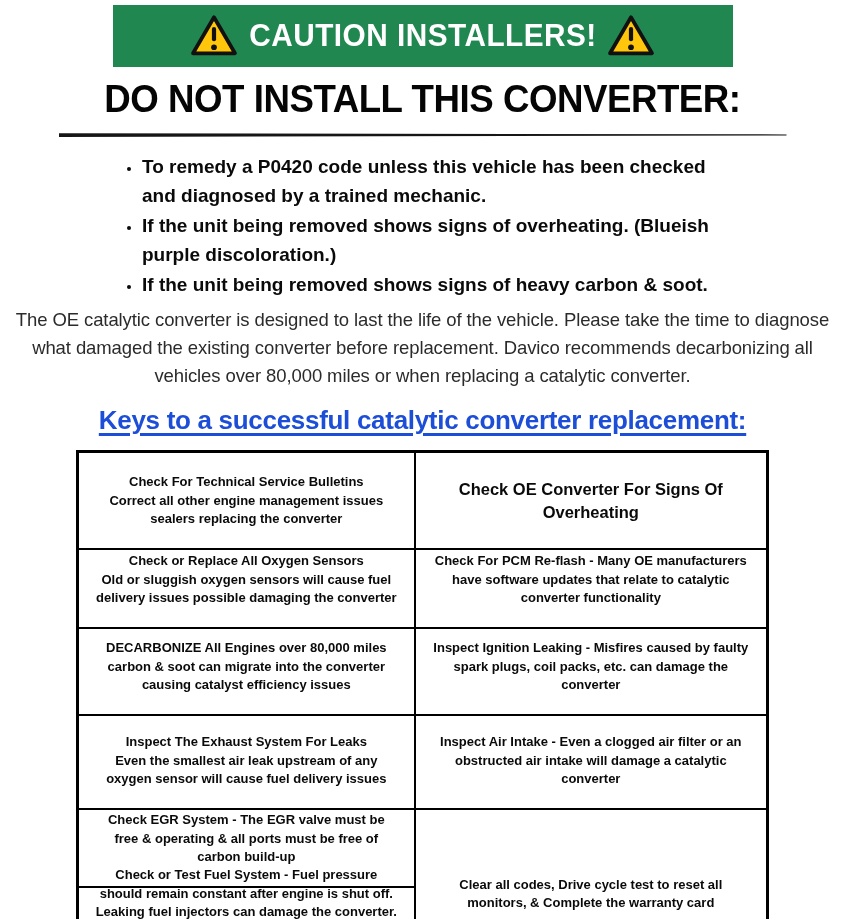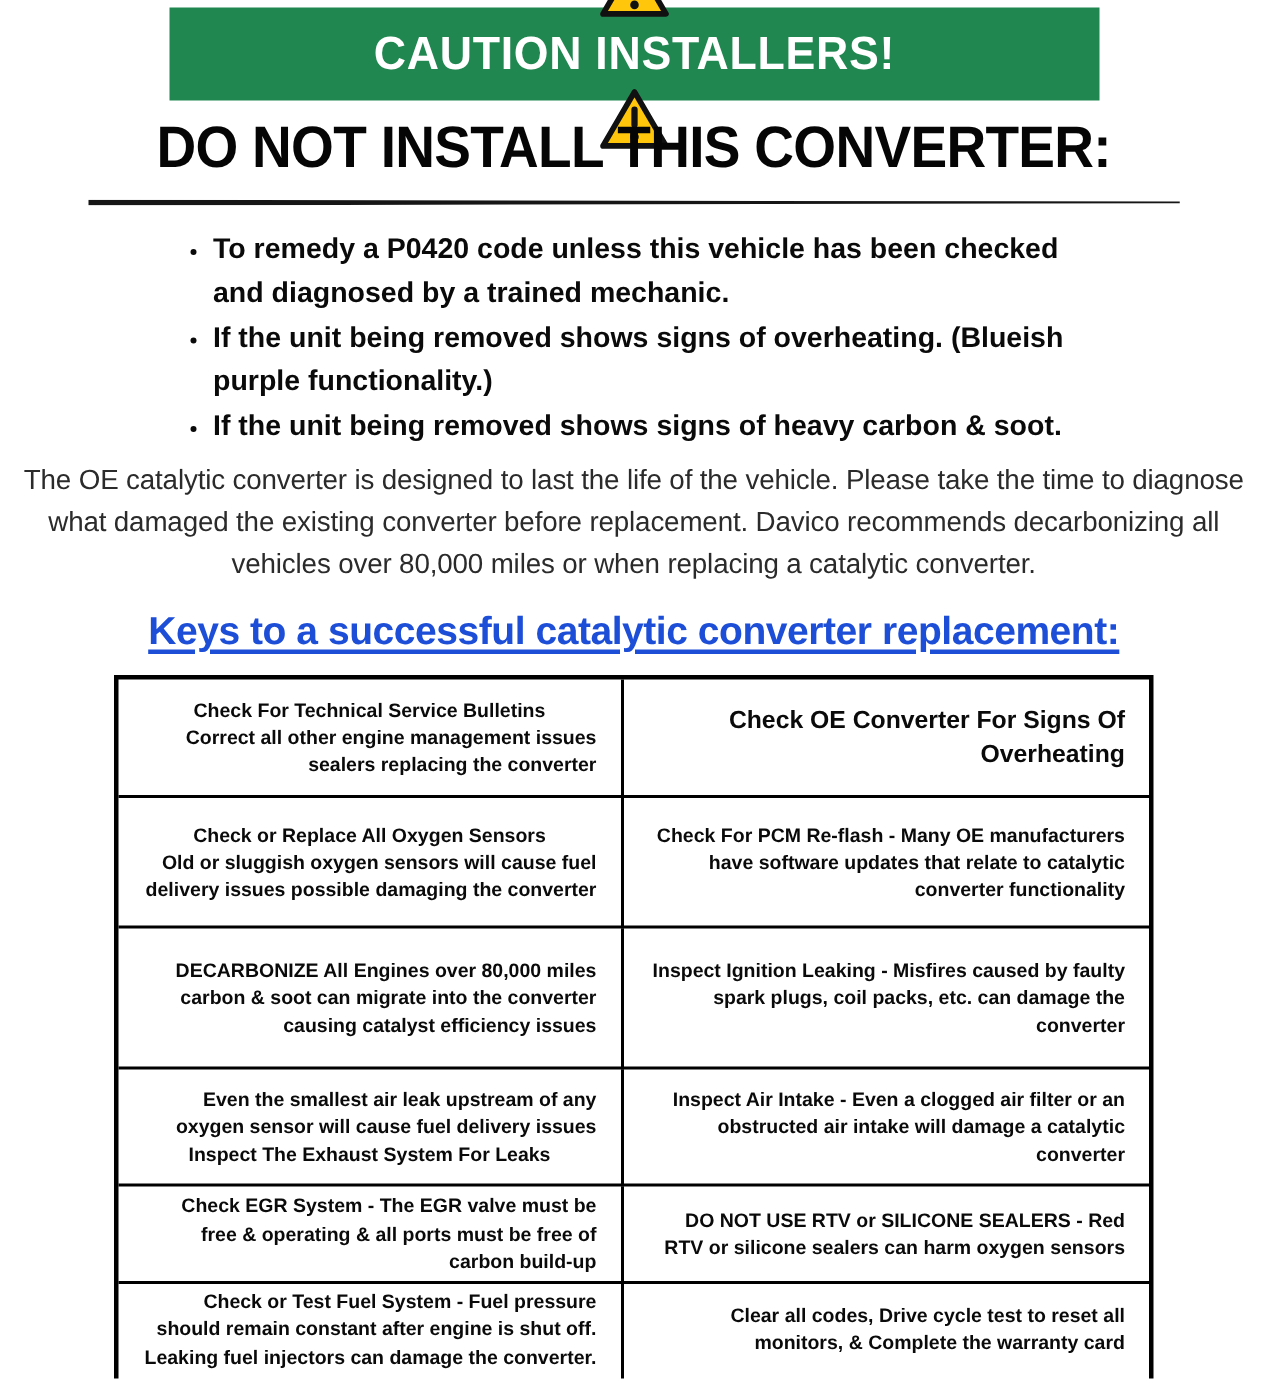--- a/index.html
+++ b/index.html
@@ -15,21 +15,20 @@
   
   .banner {
     width: 620px;
     height: 62px;
     margin: 5px auto 0 auto;
     background: #218751;
     display: flex;
     align-items: center;
     justify-content: center;
     gap: 4px;
-    flex-direction: column;
   }
   .banner-text {
     color: #ffffff;
     font-size: 31px;
     font-weight: 800;
     letter-spacing: 0.5px;
     transform: scaleX(0.96);
     white-space: nowrap;
   }
   .tri { display: inline-flex; }
@@ -108,22 +107,22 @@
   .krow:nth-child(2) { height: 87px; }
   .krow:nth-child(3) { height: 94px; }
   .krow:nth-child(4) { height: 78px; }
   .krow:nth-child(5) { height: 55px; }
   .krow:nth-child(6) { height: 80px; border-radius: 21px; }
   .kcell {
     display: flex;
     flex-direction: column;
     justify-content: center;
     align-items: center;
-    text-align: right;
-    padding: 4px 16px;
+    text-align: center;
+    padding: 20px 16px;
     border-bottom: 2.5px solid #000;
     font-size: 13px;
     font-weight: 700;
     line-height: 1.4;
     color: #0a0a0a;
   }
   .kcell.left { border-right: 2.5px solid #000; }
   .krow:last-child .kcell { border-bottom: none; }
   .krow:nth-child(1) .kcell.right .seg { font-size: 16.5px; }
 </style>
@@ -151,21 +150,21 @@
   </header>
 
   <div class="title-wrap">
     <h2 class="title">DO NOT INSTALL THIS CONVERTER:</h2>
   </div>
 
   <div class="rule"></div>
 
   <ul class="bullets">
     <li><span>To remedy a P0420 code unless this vehicle has been checked and diagnosed by a trained mechanic.</span></li>
-    <li><span>If the unit being removed shows signs of overheating. (Blueish purple functionality.)</span></li>
+    <li><span>If the unit being removed shows signs of overheating. (Blueish purple discoloration.)</span></li>
     <li><span>If the unit being removed shows signs of heavy carbon &amp; soot.</span></li>
   </ul>
 
   <p class="para">The OE catalytic converter is designed to last the life of the vehicle. Please take the time to diagnose what damaged the existing converter before replacement. Davico recommends decarbonizing all vehicles over 80,000 miles or when replacing a catalytic converter.</p>
 
   <h3 class="keys">Keys to a successful catalytic converter replacement:</h3>
 
   <div class="ktable">
 
     <div class="krow">
@@ -192,34 +191,31 @@
       <div class="kcell left">
         <div class="seg">DECARBONIZE All Engines over 80,000 miles carbon &amp; soot can migrate into the converter causing catalyst efficiency issues</div>
       </div>
       <div class="kcell right">
         <div class="seg">Inspect Ignition Leaking - Misfires caused by faulty spark plugs, coil packs, etc. can damage the converter</div>
       </div>
     </div>
 
     <div class="krow">
       <div class="kcell left">
+        <div class="seg">Inspect The Exhaust System For Leaks</div>
         <div class="seg">Even the smallest air leak upstream of any oxygen sensor will cause fuel delivery issues</div>
-        <div class="seg">Inspect The Exhaust System For Leaks</div>
       </div>
       <div class="kcell right">
         <div class="seg">Inspect Air Intake - Even a clogged air filter or an obstructed air intake will damage a catalytic converter</div>
       </div>
     </div>
 
     <div class="krow">
       <div class="kcell left">
         <div class="seg">Check EGR System - The EGR valve must be free &amp; operating &amp; all ports must be free of carbon build-up</div>
-      </div>
-      <div class="kcell right">
-        <div class="seg">DO NOT USE RTV or SILICONE SEALERS - Red RTV or silicone sealers can harm oxygen sensors</div>
       </div>
     </div>
 
     <div class="krow">
       <div class="kcell left">
         <div class="seg">Check or Test Fuel System - Fuel pressure should remain constant after engine is shut off.  Leaking fuel injectors can damage the converter.</div>
       </div>
       <div class="kcell right">
         <div class="seg">Clear all codes,  Drive cycle test to reset all monitors, &amp; Complete the warranty card</div>
       </div>

